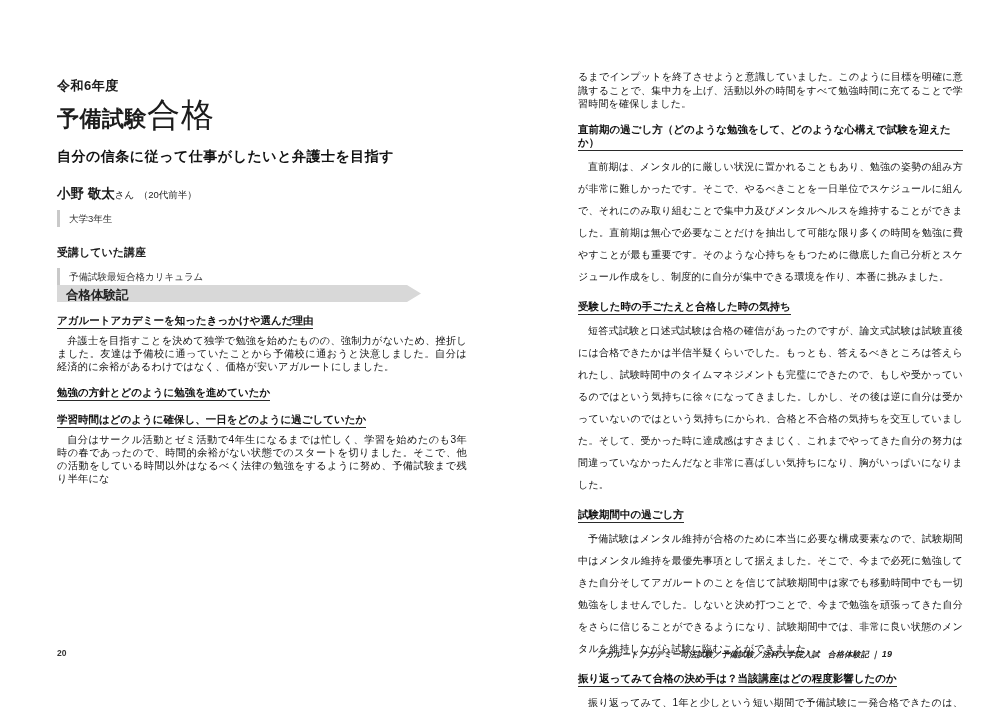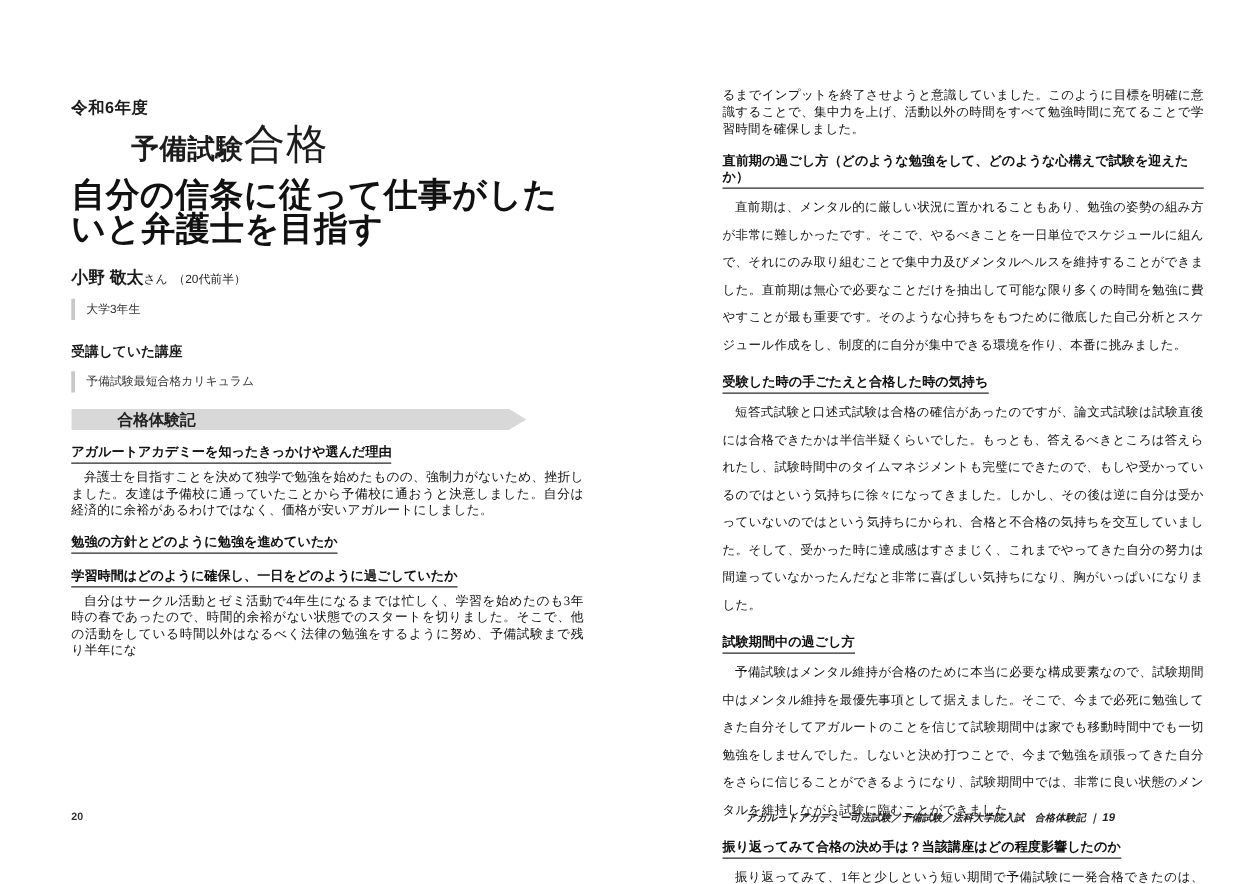--- a/index.html
+++ b/index.html
@@ -8,48 +8,47 @@
     background:#ffffff;color:#1c1c1c;
     font-family:"Liberation Sans","DejaVu Sans",sans-serif;
   }
   .page{position:absolute;top:0;}
   .page-left{left:57px;width:410px;}
   .page-right{left:578px;width:385px;}
 
   
   .year{margin-top:77px;font-size:13px;font-weight:900;letter-spacing:.5px;}
   .passline{display:flex;align-items:baseline;line-height:1;margin-top:3px;}
-  .exam{font-size:22px;font-weight:900;letter-spacing:.5px;margin-left:48px;}
+  .exam{font-size:22px;font-weight:900;letter-spacing:.5px;}
   .pass{font-size:33px;font-weight:400;letter-spacing:1px;}
   .title{
     margin-top:12px;width:398px;
     font-family:"Liberation Serif","DejaVu Serif",serif;
-    font-size:27px;font-weight:700;line-height:27px;letter-spacing:.5px;color:#111;
+    font-size:14px;font-weight:700;line-height:27px;letter-spacing:.5px;color:#111;
   }
   .person{margin-top:16px;line-height:14px;}
   .person .name{font-size:13.5px;font-weight:800;}
   .person .meta{font-size:9.5px;color:#222;}
   .rule-val{
     margin-top:8px;border-left:3px solid #c9c9c9;
     padding:3px 0 3px 9px;font-size:9.5px;color:#333;line-height:11px;
   }
   .course-head{margin-top:18px;font-size:11px;font-weight:800;}
   .banner{
-    margin-top:13px;width:364px;height:17px;background:#d8d8d8;
+    width:364px;height:17px;background:#d8d8d8;
     clip-path:polygon(0 0,350px 0,364px 8.5px,350px 17px,0 17px);
-    padding-left:28px;
   }
   .banner span{display:inline-block;font-size:12.5px;font-weight:800;line-height:17px;padding-left:9px;color:#222;}
 
   
   .sec{margin-top:12px;}
   .sec h3{margin:0;font-size:10.5px;font-weight:800;line-height:13px;color:#111;}
   .sec h3 span{display:inline-block;border-bottom:1.5px solid #2a2a2a;padding-bottom:1px;}
   .sec p,.cont p{
-    margin:5px 0 0;font-family:Liberation Serif, serif;
+    margin:5px 0 0;font-family:Liberation Sans, sans-serif;
     font-size:10.2px;line-height:13.2px;letter-spacing:.2px;
     text-align:justify;text-indent:1em;color:#111;
   }
   .page-right .sec p{font-size:10px;line-height:22px;}
   .cont{margin-top:70px;}
   .cont p{font-size:10px;line-height:13.5px;text-indent:0;margin:0;}
   .sec.last-sec{margin-top:16px;}
   .sec.last-sec p{text-align:left;}
 
   

